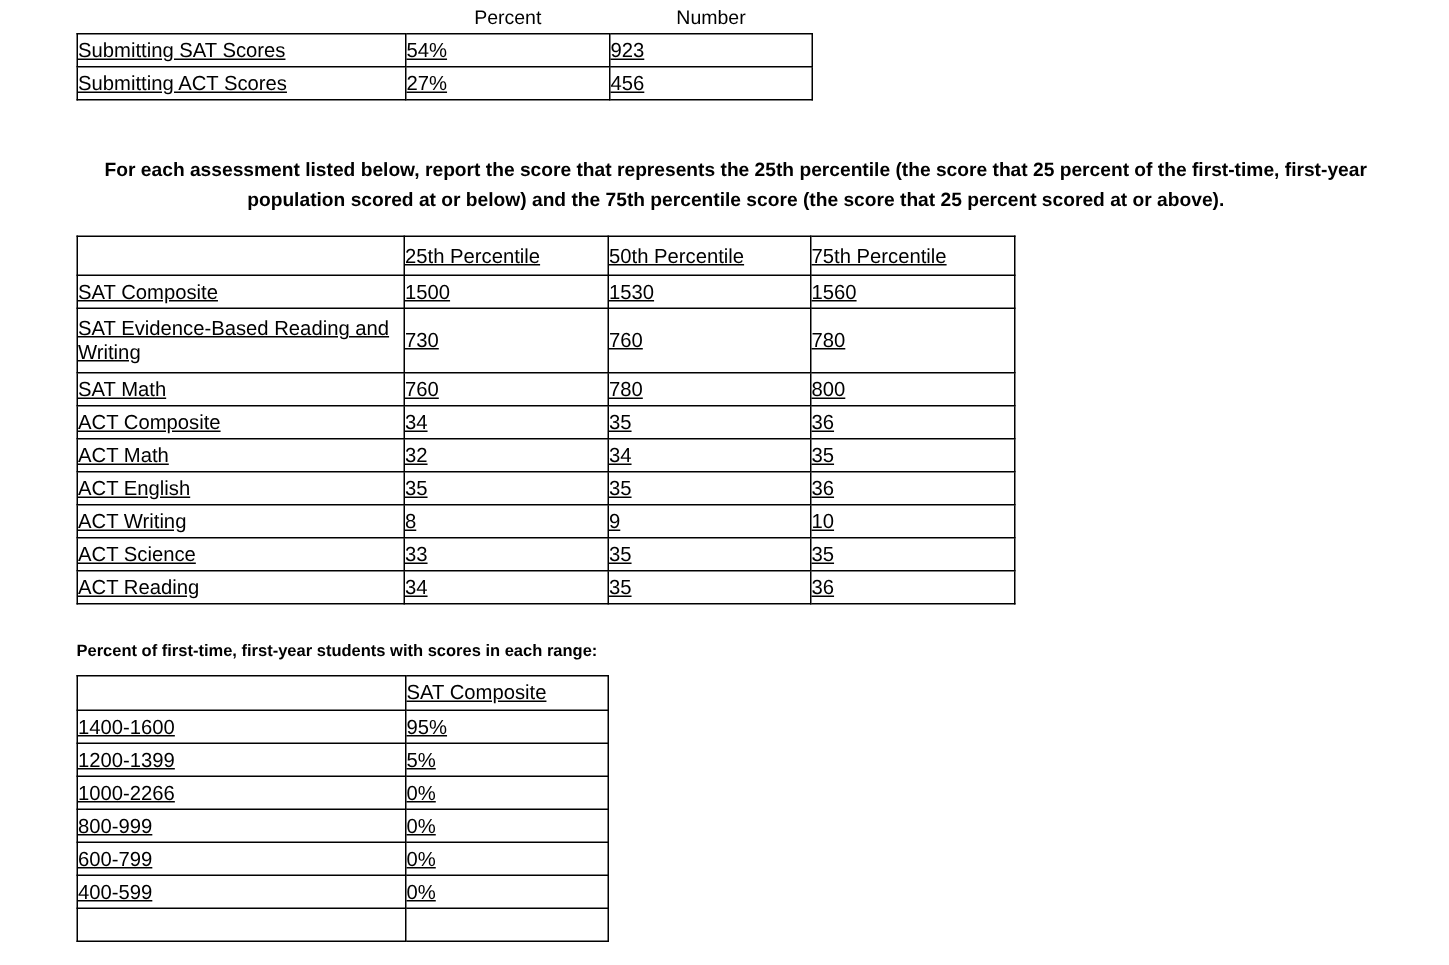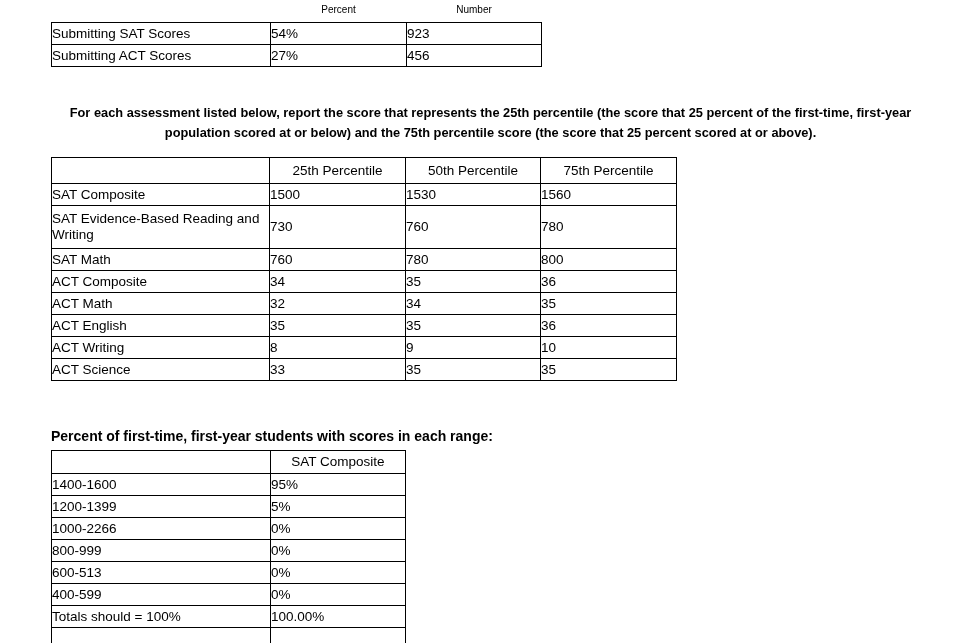--- a/index.html
+++ b/index.html
@@ -20,20 +20,21 @@
     position: relative;
     width: 966px;
     height: 643px;
   }
 
   
   table.doc-table {
     border-collapse: collapse;
     table-layout: fixed;
     background: #ffffff;
+    text-decoration: underline;
   }
   table.doc-table td,
   table.doc-table th {
     border: 1.5px solid #000000;
     padding: 0;
     font-weight: normal;
     font-size: 13.5px;
     line-height: 1.15;
     background: #ffffff;
     vertical-align: middle;
@@ -42,21 +43,21 @@
     text-align: left;
     padding: 2px 2px 2px 4px;
   }
   .cell-num {
     padding: 2px 3px;
   }
   .cell-num-right {
     padding: 2px 5px 2px 3px;
   }
   .cell-head {
-    text-align: center;
+    text-align: left;
     font-weight: bold;
     padding: 3px 2px;
   }
   .cell-gray {
     background: #c0c0c0;
   }
 
   
   #table-submitting {
     position: absolute;
@@ -65,21 +66,21 @@
     width: 490px;
   }
   #table-submitting td { height: 21px; }
   #table-submitting .c1 { width: 219px; }
   #table-submitting .c2 { width: 136px; }
   #table-submitting .c3 { width: 135px; }
 
   
   .float-head {
     position: absolute;
-    font-size: 10px;
+    font-size: 13px;
     text-align: center;
     white-space: nowrap;
   }
   #submitting-head-percent {
     left: 270px;
     top: 4px;
     width: 137px;
   }
   #submitting-head-number {
     left: 406px;
@@ -112,21 +113,21 @@
   #table-percentiles .c4 { width: 136px; }
   #table-percentiles tr.r-normal td { height: 21px; }
   #table-percentiles tr.r-tall td { height: 42px; }
   #table-percentiles tr.r-head td { height: 25px; }
 
   
   #ranges-heading {
     position: absolute;
     left: 51px;
     top: 428px;
-    font-size: 14px;
+    font-size: 11px;
     font-weight: bold;
     white-space: nowrap;
   }
 
   
   #table-ranges {
     position: absolute;
     left: 51px;
     top: 450px;
     width: 354px;
@@ -231,20 +232,26 @@
         <td class="cell-num">10</td>
       </tr>
 
       <tr class="r-normal">
         <td class="cell-label">ACT Science</td>
         <td class="cell-num">33</td>
         <td class="cell-num">35</td>
         <td class="cell-num">35</td>
       </tr>
 
+      <tr class="r-normal">
+        <td class="cell-label">ACT Reading</td>
+        <td class="cell-num">34</td>
+        <td class="cell-num">35</td>
+        <td class="cell-num">36</td>
+      </tr>
     </tbody>
   </table>
 
   <div id="ranges-heading">Percent of first-time, first-year students with scores in each range:</div>
 
   <table class="doc-table" id="table-ranges">
     <colgroup>
       <col class="c1">
         <col class="c2">
     </colgroup>
@@ -264,30 +271,26 @@
       </tr>
       <tr>
         <td class="cell-label">1000-2266</td>
         <td class="cell-num-right">0%</td>
       </tr>
       <tr>
         <td class="cell-label">800-999</td>
         <td class="cell-num-right">0%</td>
       </tr>
       <tr>
-        <td class="cell-label">600-513</td>
+        <td class="cell-label">600-799</td>
         <td class="cell-num-right">0%</td>
       </tr>
       <tr>
         <td class="cell-label">400-599</td>
         <td class="cell-num-right">0%</td>
-      </tr>
-      <tr>
-        <td class="cell-label">Totals should = 100%</td>
-        <td class="cell-num-right">100.00%</td>
       </tr>
       <tr class="r-empty">
         <td class="cell-label"></td>
         <td class="cell-num-right"></td>
       </tr>
     </tbody>
   </table>
 
 </div>
 

